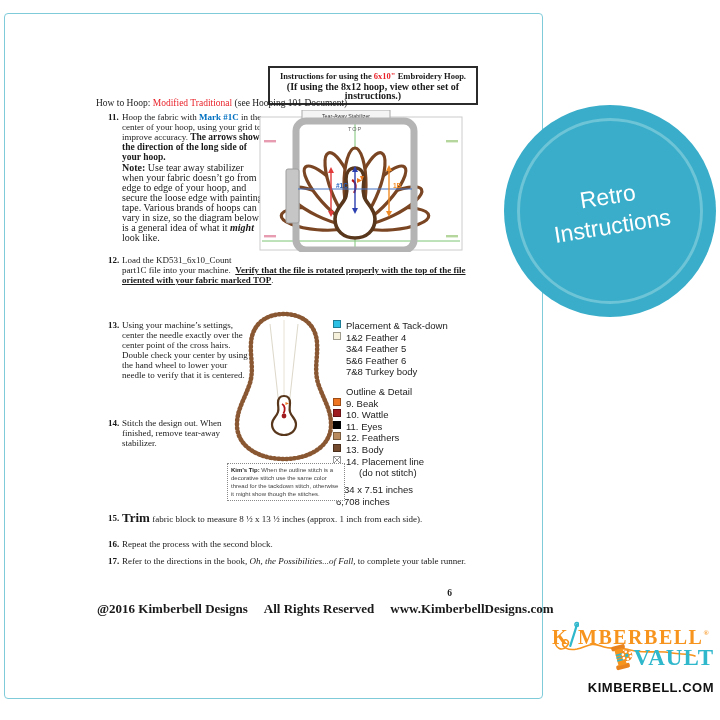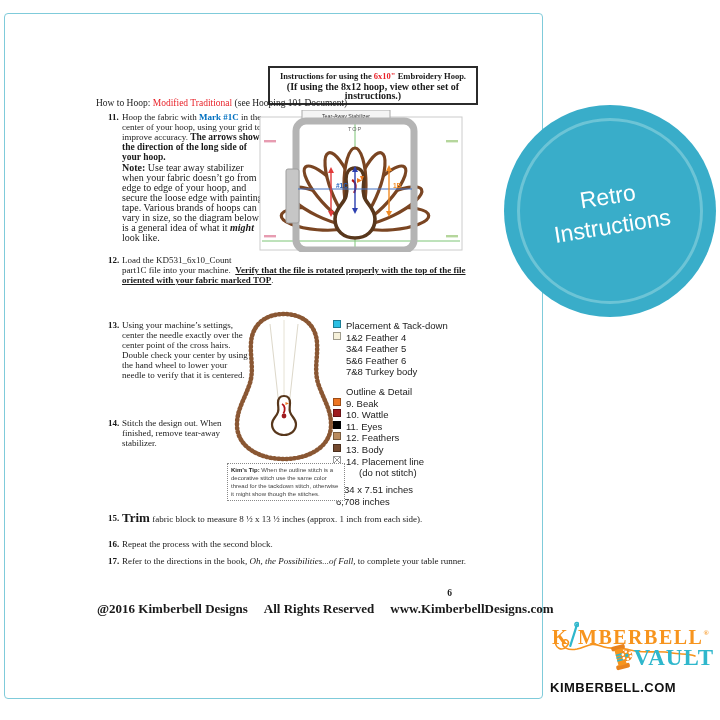--- a/index.html
+++ b/index.html
@@ -65,21 +65,21 @@
 
   
   .vault{position:absolute;left:550px;top:610px;width:164px;height:95px}
   .brand-row{position:absolute;left:2px;top:8px;display:flex;align-items:baseline;color:#F7941D;font-weight:bold;font-size:20px;letter-spacing:1.5px;line-height:20px}
   .brand-reg{font-size:7px;letter-spacing:0;transform:translateY(-9px)}
   .needle{width:11px;height:26px;margin:0 -1px;transform:translateY(3px)}
   .thread-svg{position:absolute;left:2px;top:28px;width:148px;height:22px}
   .vault-row{position:absolute;right:0px;top:33px;display:flex;align-items:flex-end}
   .vault-word{color:#2FB7CC;font-weight:bold;font-size:23px;letter-spacing:1px;font-family:"Liberation Serif",serif}
   .spool{width:24px;height:28px;margin-right:1px}
-  .site{position:absolute;left:0;top:70px;width:100%;text-align:left;font-family:"Liberation Sans",sans-serif;font-weight:bold;font-size:13px;letter-spacing:0.5px;color:#111}
+  .site{position:absolute;left:0;top:70px;width:100%;text-align:right;font-family:"Liberation Sans",sans-serif;font-weight:bold;font-size:13px;letter-spacing:0.5px;color:#111}
 </style>
 </head>
 <body>
 
 <div class="frame"></div>
 
 <div class="banner">
   <div class="banner-l1"><span>Instructions for using the </span><span class="red">6x10"</span><span> Embroidery Hoop.</span></div>
   <div class="banner-l2">(If using the 8x12 hoop, view other set of instructions.)</div>
 </div>

